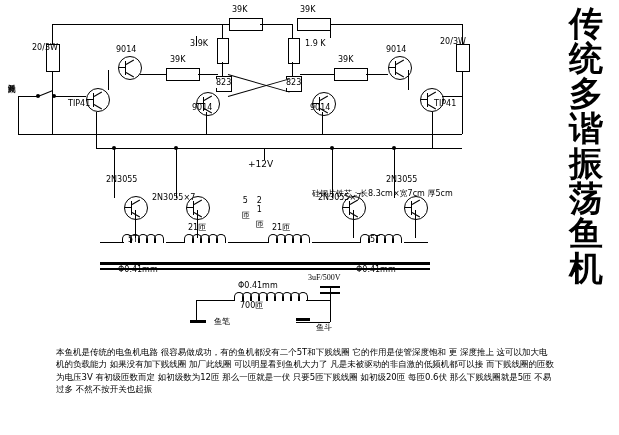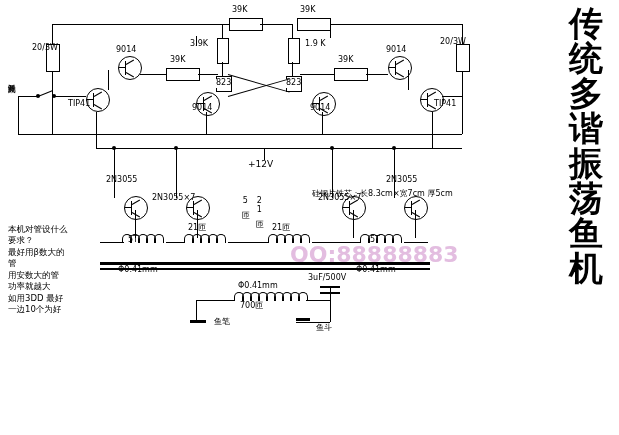--- a/index.html
+++ b/index.html
@@ -54,21 +54,20 @@
     <span>传</span>
     <span>统</span>
     <span>多</span>
     <span>谐</span>
     <span>振</span>
     <span>荡</span>
     <span>鱼</span>
     <span>机</span>
   </div>
 
-  <div class="wm" id="wm3">QQ:88888883</div>
 
   <div class="wire wh" style="left:52px;top:24px;width:170px;"></div>
   <div class="wire wh" style="left:268px;top:24px;width:24px;"></div>
   <div class="wire wh" style="left:330px;top:24px;width:132px;"></div>
 
   <div class="wire wv" style="left:52px;top:24px;height:110px;"></div>
   <div class="wire wv" style="left:462px;top:24px;height:110px;"></div>
   <div class="wire wv" style="left:222px;top:24px;height:14px;"></div>
   <div class="wire wv" style="left:292px;top:24px;height:14px;"></div>
   <div class="wire wv" style="left:330px;top:24px;height:14px;"></div>
@@ -286,29 +285,24 @@
   <div class="wire wh" style="left:196px;top:300px;width:38px;"></div>
   <div class="wire wh" style="left:306px;top:300px;width:24px;"></div>
   <div class="lbl" style="left:240px;top:302px;">700匝</div>
 
   <div class="wire wv" style="left:196px;top:300px;height:22px;"></div>
   <div class="wire wv" style="left:330px;top:286px;height:36px;"></div>
   <div class="wire wh" style="left:196px;top:322px;width:6px;"></div>
 
   <div class="capline" style="left:320px;top:286px;width:20px;height:2px;"></div>
   <div class="capline" style="left:320px;top:292px;width:20px;height:2px;"></div>
-  <div class="lbl" style="left:308px;top:274px;">3uF/500V</div>
+  <div class="lbl" style="left:308px;top:274px;font-family:Liberation Serif, serif;">3uF/500V</div>
 
   <div class="capline" style="left:190px;top:320px;width:16px;height:3px;"></div>
   <div class="capline" style="left:296px;top:318px;width:14px;height:3px;"></div>
   <div class="wire wh" style="left:296px;top:322px;width:34px;"></div>
   <div class="lbl" style="left:214px;top:318px;">鱼笔</div>
   <div class="lbl" style="left:316px;top:324px;">鱼斗</div>
 
-  <div class="leftnote" style="left:8px;top:224px;white-space:pre-line;">本机对管设什么要求？
-最好用β数大的管
-用安数大的管
-功率就越大
-如用3DD 最好
-一边10个为好</div>
-
+
+  <div class="footer" style="left:56px;top:346px;width:500px;">本鱼机是传统的电鱼机电路  很容易做成功，有的鱼机都没有二个5T和下贱线圈  它的作用是使管深度饱和  更  深度推上  这可以加大电机的负载能力  如果没有加下贱线圈  加厂此线圈  可以明显看到鱼机大力了  凡是未被驱动的非自激的低频机都可以接  而下贱线圈的匝数为电压3V  有初级匝数而定  如初级数为12匝  那么一匝就是一伏  只要5匝下贱线圈  如初级20匝  每匝0.6伏  那么下贱线圈就是5匝  不易过多  不然不按开关也起振</div>
 
 </div>
 
 </body></html>

